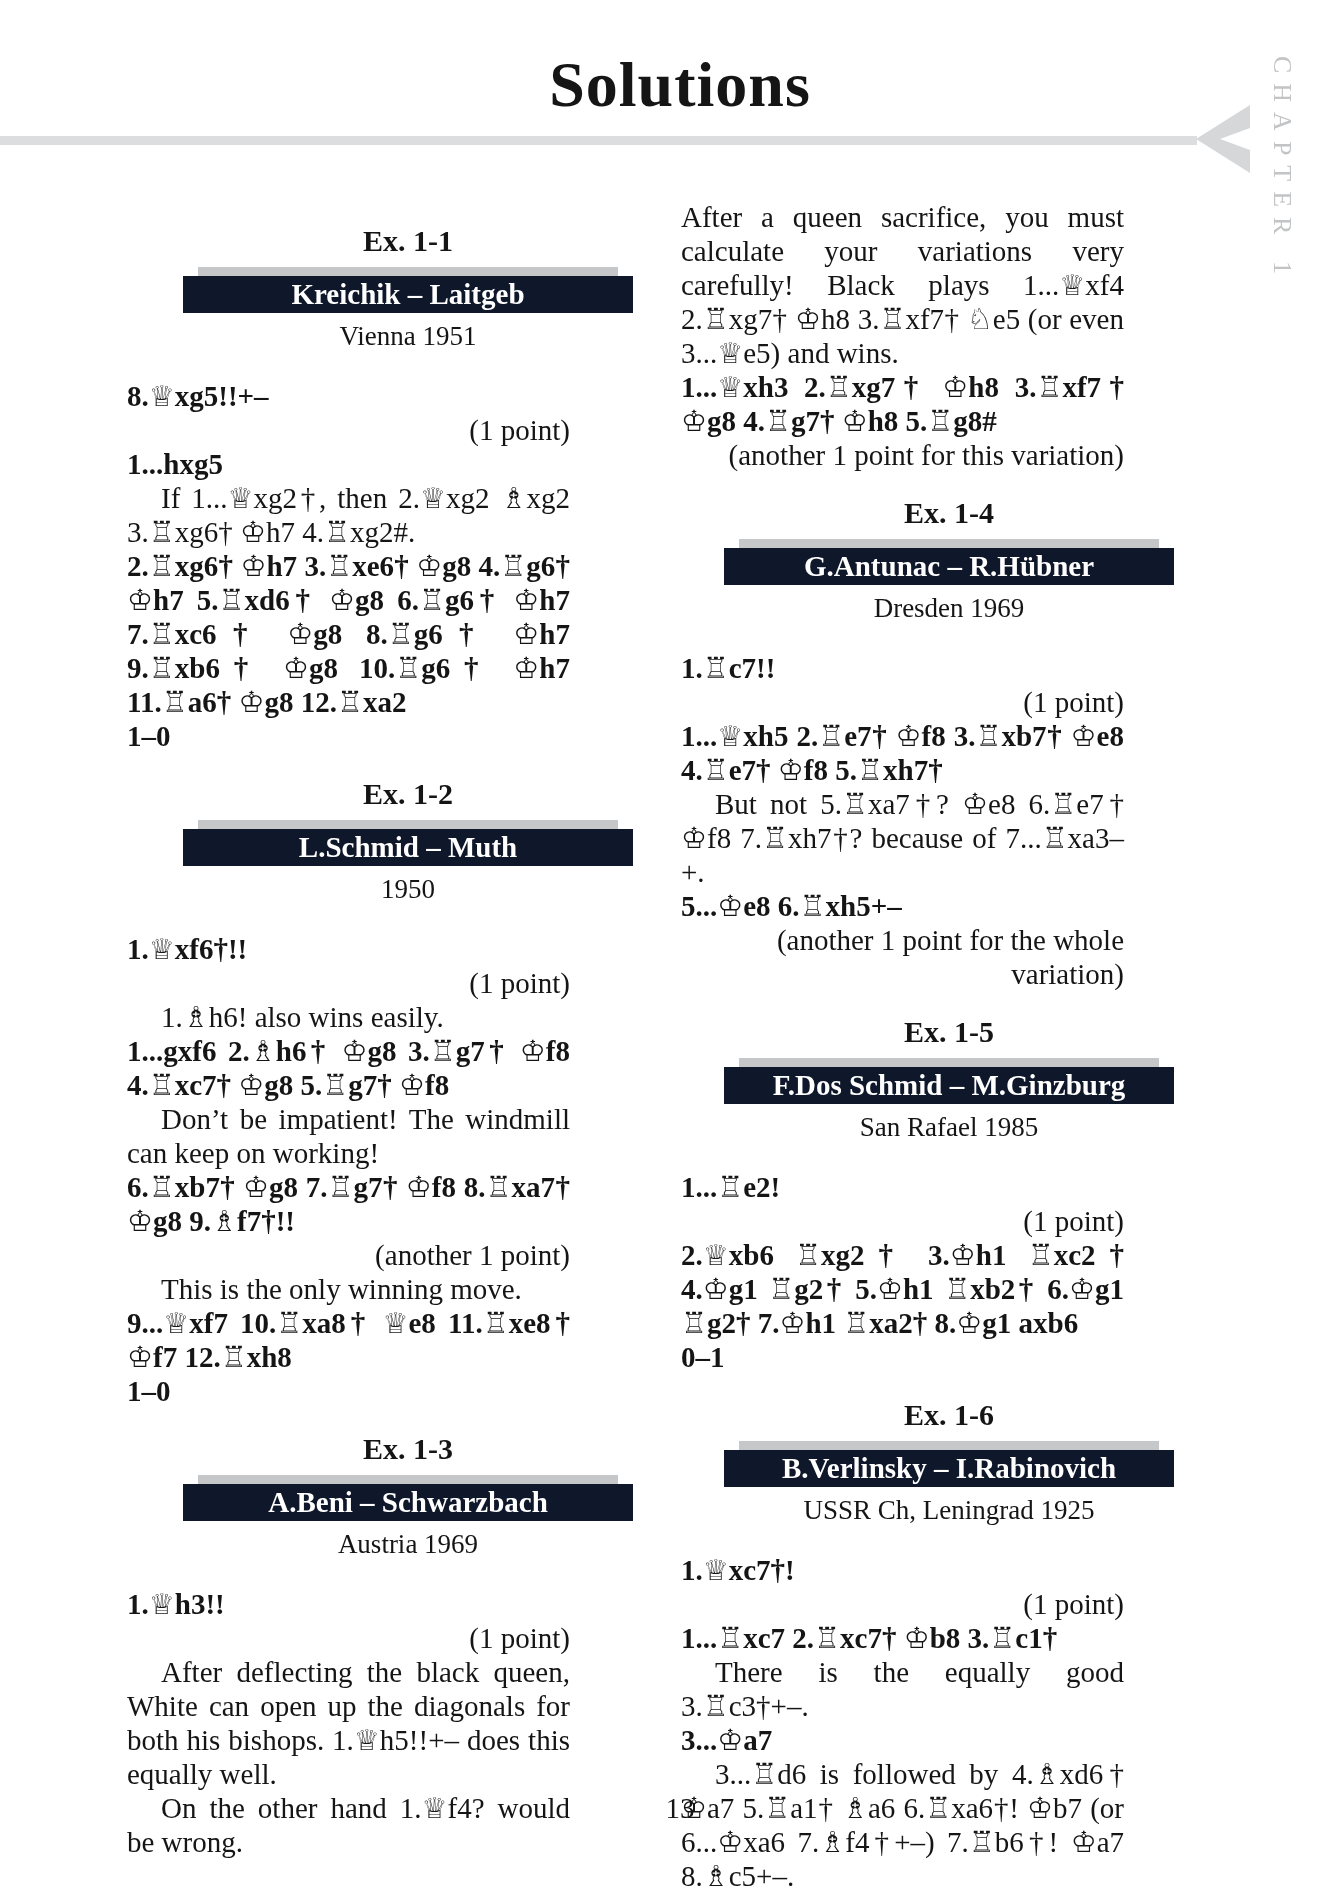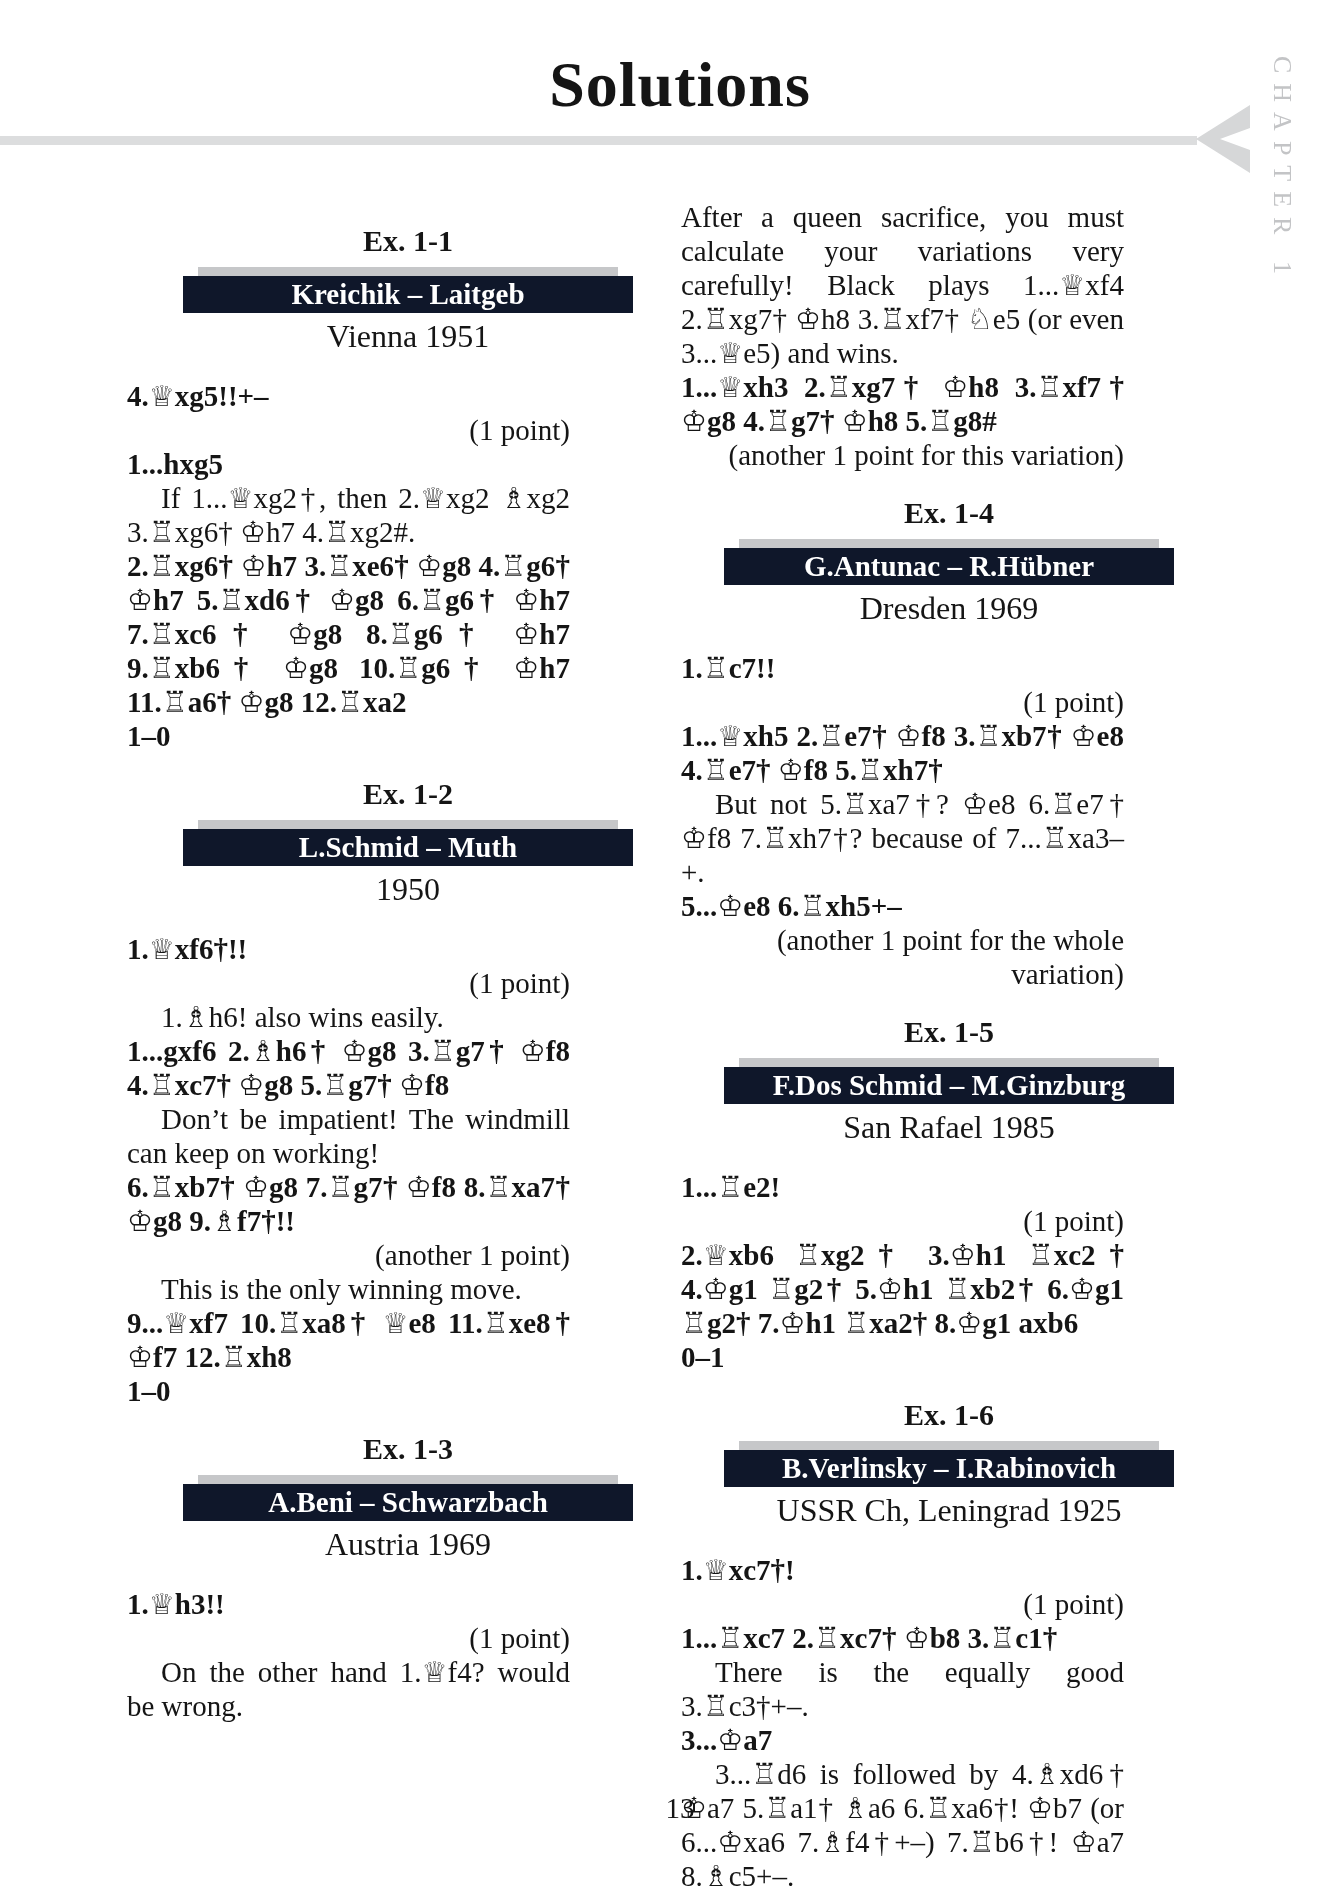--- a/index.html
+++ b/index.html
@@ -14,21 +14,21 @@
   .col{position:absolute;top:200px;width:443px;font-size:29px;line-height:34px;text-align:justify;}
   .col-left{left:127px;}
   .col-right{left:681px;}
   .exhdr{width:450px;text-align:center;margin:24px 0 26px 56px;}
   .col-right .exhdr{margin-left:43px;}
   .exname{font-weight:bold;font-size:30px;line-height:34px;margin-bottom:18px;}
   .barwrap{position:relative;height:37px;margin-top:10px;}
   .barshadow{position:absolute;left:15px;right:15px;top:-9px;height:37px;background:#c6c7c9;}
   .bar{position:absolute;left:0;top:0;width:100%;height:100%;background:#0f172a;
        color:#ffffff;font-weight:bold;font-size:29px;line-height:37px;text-align:center;}
-  .venue{font-size:32px;line-height:33px;margin-top:7px;}
+  .venue{font-size:27px;line-height:33px;margin-top:7px;}
   .mv{font-weight:bold;}
   .pt{text-align:right;}
   .cm{text-indent:34px;}
   .cm0{text-indent:0;}
   .rs{font-weight:bold;margin-bottom:4px;}
   .pageno{position:absolute;top:1792px;left:0;width:1360px;text-align:center;font-size:29px;}
 </style>
 </head>
 <body>
 
@@ -45,21 +45,21 @@
 
   <div class="col col-left">
     <div class="exhdr">
       <div class="exname">Ex. 1-1</div>
       <div class="barwrap">
         <div class="barshadow"></div>
         <div class="bar">Kreichik – Laitgeb</div>
       </div>
       <div class="venue">Vienna 1951</div>
     </div>
-    <div class="mv">4.♕xg5!!+–</div>
+    <div class="mv">8.♕xg5!!+–</div>
     <div class="pt">(1 point)</div>
     <div class="mv">1...hxg5</div>
     <div class="cm">If 1...♕xg2†, then 2.♕xg2 ♗xg2 3.♖xg6† ♔h7 4.♖xg2#.</div>
     <div class="mv">2.♖xg6† ♔h7 3.♖xe6† ♔g8 4.♖g6† ♔h7 5.♖xd6† ♔g8 6.♖g6† ♔h7 7.♖xc6† ♔g8 8.♖g6† ♔h7 9.♖xb6† ♔g8 10.♖g6† ♔h7 11.♖a6† ♔g8 12.♖xa2</div>
     <div class="rs">1–0</div>
 
     <div class="exhdr">
       <div class="exname">Ex. 1-2</div>
       <div class="barwrap">
         <div class="barshadow"></div>
@@ -81,20 +81,21 @@
     <div class="exhdr">
       <div class="exname">Ex. 1-3</div>
       <div class="barwrap">
         <div class="barshadow"></div>
         <div class="bar">A.Beni – Schwarzbach</div>
       </div>
       <div class="venue">Austria 1969</div>
     </div>
     <div class="mv">1.♕h3!!</div>
     <div class="pt">(1 point)</div>
+    <div class="cm">After deflecting the black queen, White can open up the diagonals for both his bishops. 1.♕h5!!+– does this equally well.</div>
     <div class="cm">On the other hand 1.♕f4? would be wrong.</div>
   </div>
 
   <div class="col col-right">
     <div class="cm0">After a queen sacrifice, you must calculate your variations very carefully! Black plays 1...♕xf4 2.♖xg7† ♔h8 3.♖xf7† ♘e5 (or even 3...♕e5) and wins.</div>
     <div class="mv">1...♕xh3 2.♖xg7† ♔h8 3.♖xf7† ♔g8 4.♖g7† ♔h8 5.♖g8#</div>
     <div class="pt">(another 1 point for this variation)</div>
 
     <div class="exhdr">
       <div class="exname">Ex. 1-4</div>

